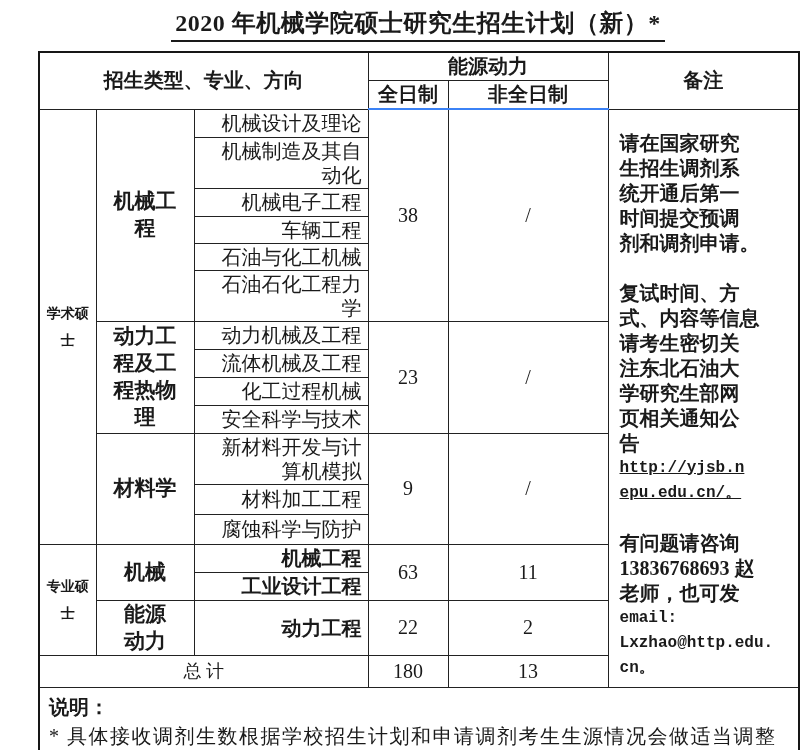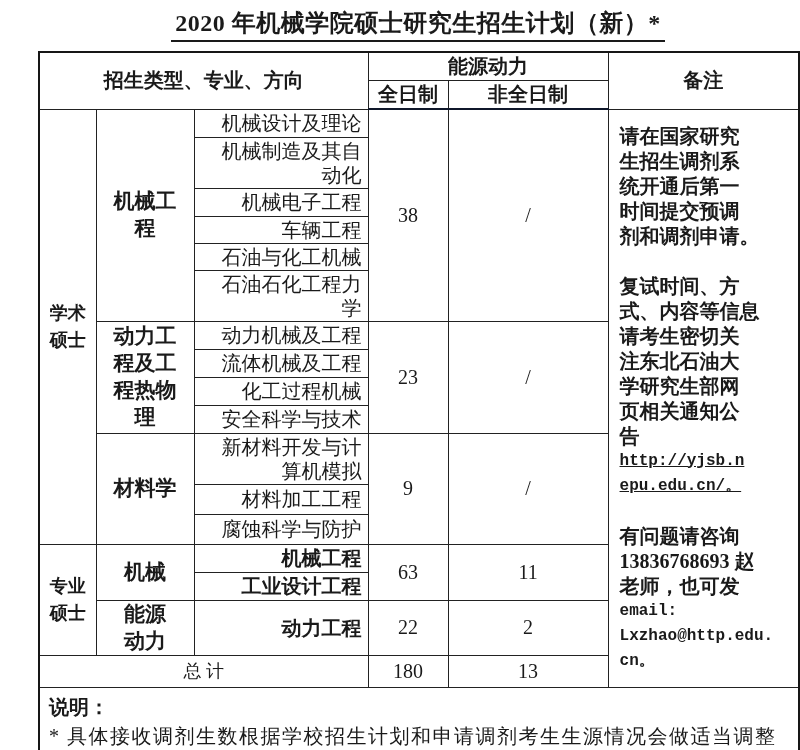--- a/index.html
+++ b/index.html
@@ -15,30 +15,30 @@
     border-bottom:2px solid #1a1a1a;padding:0 4px 2px 4px;letter-spacing:0.5px;text-align:right;
   }
   table{
     border-collapse:collapse;table-layout:fixed;width:760px;
     border:2px solid #161616;
   }
   td{
     border:1px solid #222;text-align:center;vertical-align:middle;
     font-size:20px;padding:0;overflow:hidden;
   }
-  tr.h2 td{border-bottom:2px solid #0f172a;}
+  tr.h2 td{border-bottom:2px solid #3b82f6;}
   .th{font-weight:bold;font-size:20px;}
-  .cat{font-weight:bold;font-size:18px;line-height:27px;padding:16px 6px;}
+  .cat{font-weight:bold;font-size:14px;line-height:27px;padding:16px 6px;}
   .major{font-weight:bold;font-size:21px;line-height:27px;padding:0 8px;}
   .major.narrow{padding:0 24px;}
   .spec{text-align:right;padding:1px 6px 1px 10px;line-height:24px;}
   .spec.b{font-weight:bold;}
   .num{font-size:20px;}
   .remarks{
-    vertical-align:top;text-align:left;padding:14px 8px 0 11px;
+    vertical-align:top;text-align:left;padding:21px 8px 0 11px;
   }
   .rp{white-space:pre-line;font-weight:bold;font-size:20px;line-height:25px;}
   .gap{margin-top:25px;}
   .mono{
     font-family:"Liberation Mono","DejaVu Sans Mono",monospace;
     font-weight:bold;font-size:16px;line-height:25px;
   }
   .url{
     display:inline-block;width:130px;word-break:break-all;
     text-decoration:underline;

